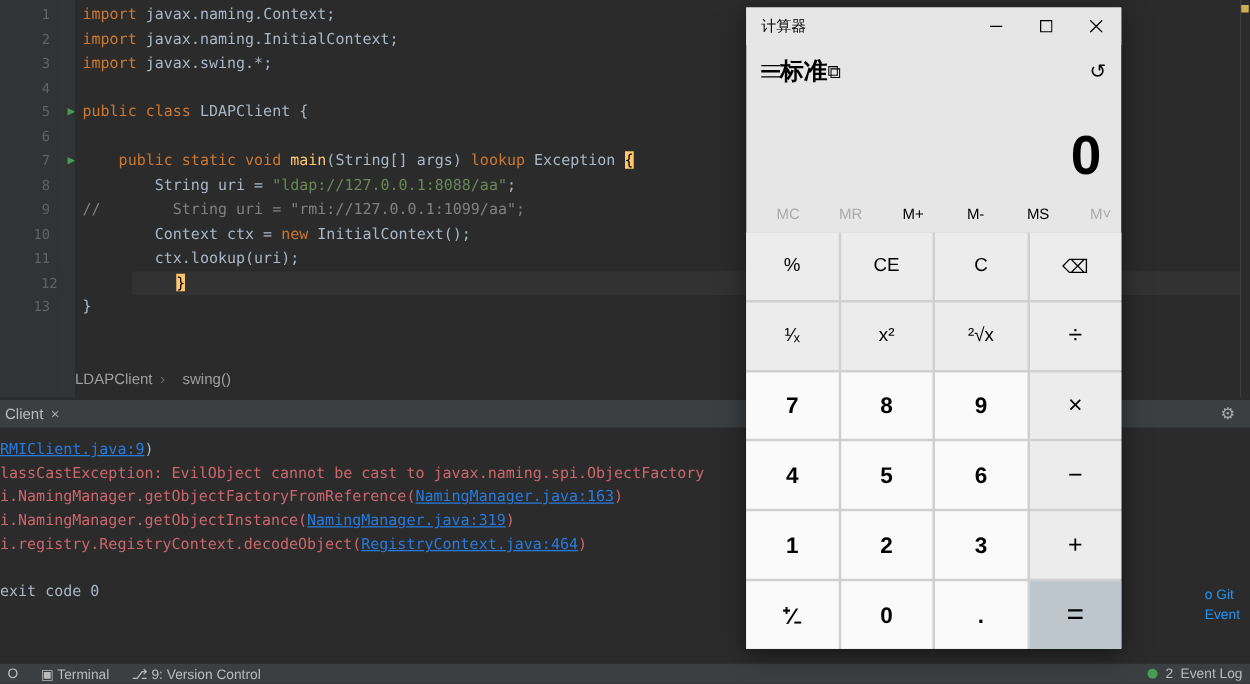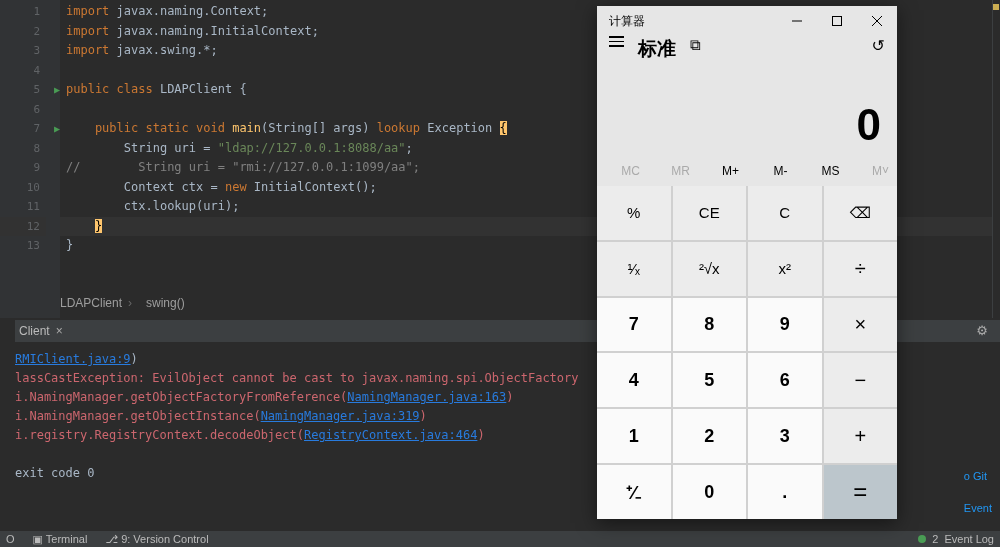--- a/index.html
+++ b/index.html
@@ -4,50 +4,50 @@
 <style>
   * { margin:0; padding:0; box-sizing:border-box; }
   body { width:1000px; height:547px; background:#2b2b2b; font-family:"Segoe UI",Arial,sans-serif; overflow:hidden; position:relative; color:#a9b7c6; }
   .editor { position:absolute; top:0; left:0; right:0; height:318px; display:flex; }
   .gutter { width:46px; background:#313335; display:flex; flex-direction:column; padding-top:2px; }
   .gline { height:19.5px; display:flex; align-items:center; justify-content:flex-end; padding-right:6px; font-size:11px; color:#606366; position:relative; font-family:Consolas,monospace; }
   .play { position:absolute; right:-14px; color:#499c54; font-size:10px; }
   .fold-col { width:14px; background:#313335; }
   .code { flex:1; background:#2b2b2b; font-family:Consolas,monospace; font-size:12px; line-height:19.5px; padding-top:2px; }
   .cline { height:19.5px; white-space:pre; padding-left:6px; }
-  .hl { background:#323232; }
+  .hl { background:#323232;margin-left:46px; }
   .kw { color:#cc7832; }
   .str { color:#6a8759; }
   .fn { color:#ffc66d; }
   .cm { color:#808080; }
   .caret { background:#ffc66d; color:#000; }
   .breadcrumb { position:absolute; top:296px; left:60px; font-size:12px; color:#9e9e9e; display:flex; gap:6px; align-items:center; }
   .breadcrumb span.sep::before { content:"›"; color:#666; margin-right:14px; }
-  .panel { position:absolute; top:320px; left:0; right:0; bottom:16px; background:#2b2b2b;padding-left:15px; }
+  .panel { position:absolute; top:320px; left:0; right:0; bottom:16px; background:#2b2b2b; }
   .panel-tab { display:flex; align-items:center; height:22px; background:#3c3f41; font-size:12px; color:#bbb; padding-left:4px; }
   .panel-tab .close { margin-left:6px; color:#aaa; }
   .panel-tab-gear { position:absolute; right:12px; top:3px; color:#aaa; font-size:13px; }
   .console { padding:8px 0 0 0; font-family:Consolas,monospace; font-size:12px; line-height:19px; }
   .cl { white-space:pre; }
   .link { color:#287bde; text-decoration:underline; }
   .err { color:#cc666e; }
-  .right-tip { position:absolute; right:8px; top:470px; font-size:11px; color:#2196f3; display:flex; flex-direction:column; gap:20px; align-items:flex-start; }
+  .right-tip { position:absolute; right:8px; top:470px; font-size:11px; color:#2196f3; display:flex; flex-direction:column; gap:4px; align-items:flex-start; }
   .statusbar { position:absolute; bottom:0; left:0; right:0; height:16px; background:#3c3f41; display:flex; align-items:center; font-size:11px; color:#bbb; padding:0 6px; gap:18px; }
   .statusbar .ev { margin-left:auto; display:flex; align-items:center; gap:6px; }
   .dot { width:8px; height:8px; border-radius:50%; background:#499c54; display:inline-block; }
   .right-margin { position:absolute; right:0; top:0; width:8px; height:318px; background:#2b2b2b; border-left:1px solid #3c3f41; }
   .right-margin .warn { position:absolute; top:4px; right:1px; width:6px; height:6px; background:#ccae52; }
 
   
   .calc { position:absolute; left:597px; top:6px; width:300px; height:513px; background:#e6e6e6; box-shadow:0 4px 18px rgba(0,0,0,.5); display:flex; flex-direction:column; }
   .calc-titlebar { height:30px; display:flex; align-items:center; background:#e6e6e6;justify-content:space-between; }
   .calc-title { font-size:12px; padding-left:12px; color:#000; flex:1; }
   .winbtn { width:40px; height:30px; display:flex; align-items:center; justify-content:center; color:#000; font-size:11px; }
   .winbtn svg { width:10px; height:10px; stroke:#000; fill:none; stroke-width:1; }
-  .calc-header { height:42px; display:flex; align-items:flex-start; padding:0 12px; gap:14px; color:#000; }
+  .calc-header { height:42px; display:flex; align-items:center; padding:0 12px; color:#000; }
   .ham { display:flex; flex-direction:column; gap:3px; }
   .ham div { width:15px; height:1.5px; background:#000; }
   .mode { font-size:19px; font-weight:600; }
   .ontop { font-size:15px; }
   .history { margin-left:auto; font-size:16px; }
   .display { height:78px; display:flex; align-items:flex-end; justify-content:flex-end; padding:0 16px 6px 0; font-size:44px; font-weight:600; color:#000; }
   .memrow { height:30px; display:flex; }
   .memrow div { flex:1; display:flex; align-items:center; justify-content:center; font-size:12px; color:#000;margin-left:17px; }
   .memrow .dis { color:#aaa; }
   .keys { flex:1; display:grid; grid-template-columns:repeat(4,1fr); grid-template-rows:repeat(6,1fr); gap:2px; background:#d0d0d0; }
@@ -202,22 +202,22 @@
     <div>M-</div>
     <div>MS</div>
     <div class="dis">M˅</div>
   </div>
   <div class="keys" id="keypad">
       <div class="key fn">%</div>
       <div class="key fn">CE</div>
       <div class="key fn">C</div>
       <div class="key fn">⌫</div>
       <div class="key fn">¹⁄ₓ</div>
+      <div class="key fn">x²</div>
       <div class="key fn">²√x</div>
-      <div class="key fn">x²</div>
       <div class="key fn op">÷</div>
       <div class="key num">7</div>
       <div class="key num">8</div>
       <div class="key num">9</div>
       <div class="key fn op">×</div>
       <div class="key num">4</div>
       <div class="key num">5</div>
       <div class="key num">6</div>
       <div class="key fn op">−</div>
       <div class="key num">1</div>

